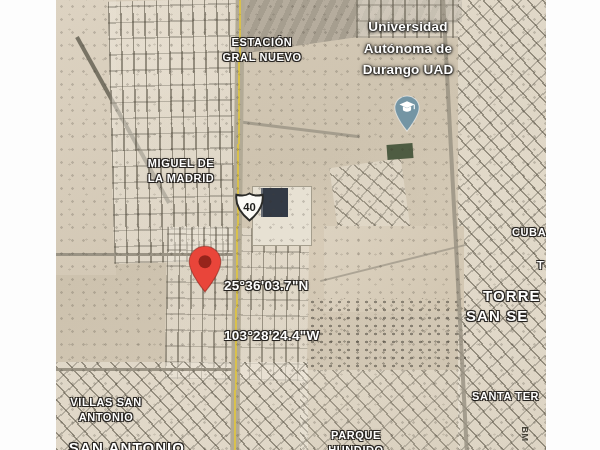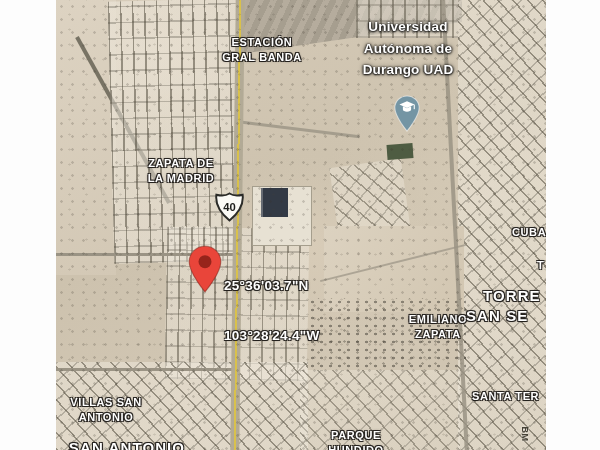--- a/index.html
+++ b/index.html
@@ -79,39 +79,37 @@
     <div class="layer" style="left:177px; top:-4px; width:9px; height:460px; transform:rotate(.7deg);
                 background:linear-gradient(90deg,#b2aa96 0 3.5px,#d9c14b 3.5px 5.5px,#b2aa96 5.5px 9px);"></div>
 
     <div class="layer" style="left:196px; top:186px; width:58px; height:58px; background:#e7e1d3; border:1px solid #a59e8d;"></div>
     <div class="layer" style="left:205px; top:188px; width:27px; height:29px; background:#333a45;
                 box-shadow:inset 2px 0 0 rgba(255,255,255,.25);"></div>
     <div class="layer" style="left:331px; top:144px; width:26px; height:15px; background:#4e5c42; transform:rotate(-4deg);"></div>
 
     <div class="layer speckle"></div>
 
-    <div class="layer" style="left:158px; top:192px; width:31px; height:30px;">
+    <div class="layer" style="left:178px; top:192px; width:31px; height:30px;">
       <svg width="31" height="30" viewBox="0 0 40 40">
         <path d="M20 2 C 24.5 4.8, 30 5.6, 37.5 3.6 C 38.8 14, 35.5 25.5, 20 38 C 4.5 25.5, 1.2 14, 2.5 3.6 C 10 5.6, 15.5 4.8, 20 2 Z" fill="#fbfaf6" stroke="#2b2b28" stroke-width="2.6"></path>
         <text x="20" y="25.5" text-anchor="middle" font-family="Liberation Sans, sans-serif" font-size="15" font-weight="bold" fill="#1d1d1b">40</text>
       </svg>
     </div>
 
     <div class="lbl sm" style="left:145px; top:35px; width:122px;">ESTACIÓN
-GRAL BANDA</div>
-    <div class="lbl sm" style="left:64px; top:156px; width:122px;">ZAPATA DE
+GRAL NUEVO</div>
+    <div class="lbl sm" style="left:64px; top:156px; width:122px;">MIGUEL DE
 LA MADRID</div>
     <div class="lbl poi" style="left:272px; top:16px; width:160px;">Universidad
 Autónoma de
 Durango UAD</div>
     <div class="lbl sm" style="left:-12px; top:395px; width:124px;text-align:center;">VILLAS SAN
 ANTONIO</div>
     <div class="lbl lg" style="left:-14px; top:438px; width:170px;">SAN ANTONIO</div>
-    <div class="lbl sm" style="left:322px; top:312px; width:120px;">EMILIANO
-ZAPATA</div>
     <div class="lbl sm" style="left:240px; top:412px; width:120px;margin-top:16px;">PARQUE
 HUNDIDO</div>
     <div class="lbl sm" style="left:416px; top:389px; width:150px; text-align:left;">SANTA TER</div>
     <div class="lbl sm" style="left:456px; top:225px; width:80px; text-align:left;">CUBA</div>
     <div class="lbl sm" style="left:481px; top:258px; width:30px; text-align:left;">T</div>
     <div class="lbl lg" style="left:427px; top:286px; width:130px; text-align:left;">TORRE</div>
     <div class="lbl lg" style="left:410px; top:306px; width:140px; text-align:left;">SAN SE</div>
     <div class="lbl roadname" style="left:458px; top:428px; width:20px; transform:rotate(90deg);">BM</div>
 
     <div class="lbl coords" style="left:168px; top:249px; width:150px;">

